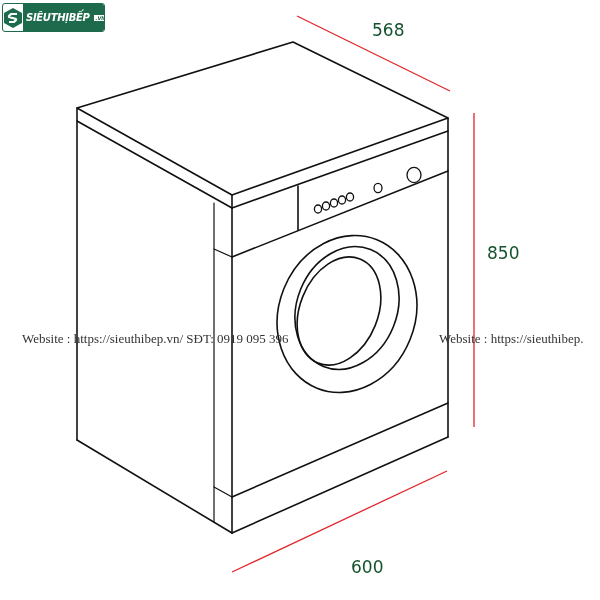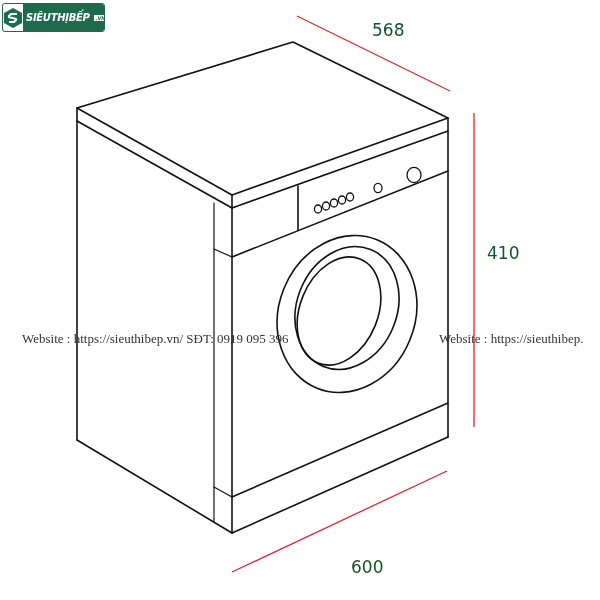--- a/index.html
+++ b/index.html
@@ -74,17 +74,17 @@
       <path d="M14,7 L8,7 L6,9 L6,10 L13,12 L13,13 L11,15 L6,15" fill="none" stroke="#ffffff" stroke-width="2.2" stroke-linejoin="round"></path>
     </svg>
   </div>
   <div class="logo-text-box">
     <span class="logo-text">SIÊUTHỊBẾP</span>
     <span class="logo-vn">.VN</span>
   </div>
 </div>
 
 <div class="dim" style="left:372px; top:20px;">568</div>
-<div class="dim" style="left:487px; top:243px;">410</div>
+<div class="dim" style="left:487px; top:243px;">850</div>
 <div class="dim" style="left:351px; top:525px;margin-top:32px;">600</div>
 
 <div class="wm" style="left:22px; top:331px;">Website : https://sieuthibep.vn/   SĐT: 0919 095 396</div>
 <div class="wm" style="left:439px; top:331px;">Website : https://sieuthibep.</div>
 
 </body></html>

